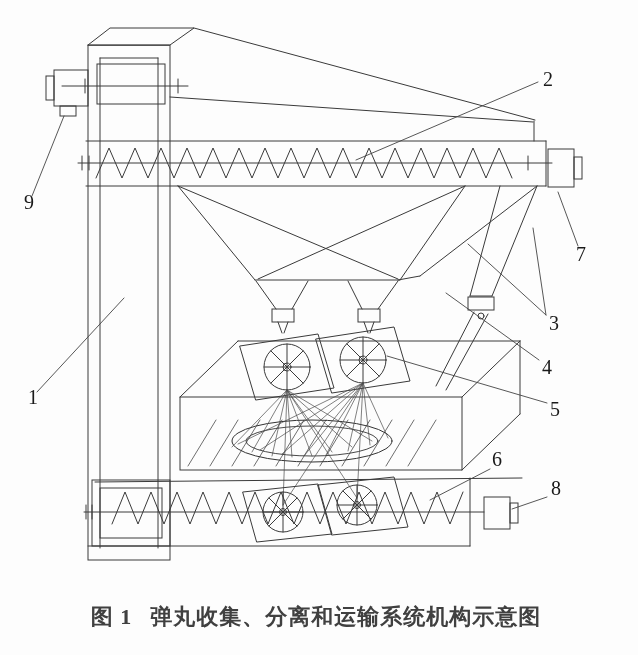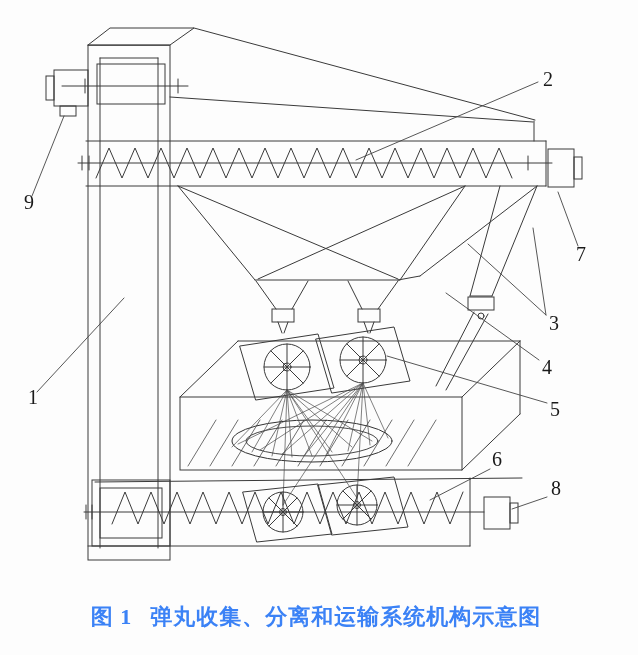--- a/index.html
+++ b/index.html
@@ -22,21 +22,21 @@
   }
   .caption {
     position: absolute;
     top: 602px;
     left: 0;
     width: 632px;
     text-align: center;
     font-family: "Liberation Serif", serif;
     font-size: 22px;
     font-weight: 600;
-    color: #3b82f6;
+    color: #404040;
     letter-spacing: 1px;
     white-space: nowrap;
   }
   .caption .gap { display: inline-block; width: 18px; }
   text.part-label {
     font-family: "Liberation Serif", serif;
     font-size: 20px;
     fill: #1a1a1a;
   }
 </style>

